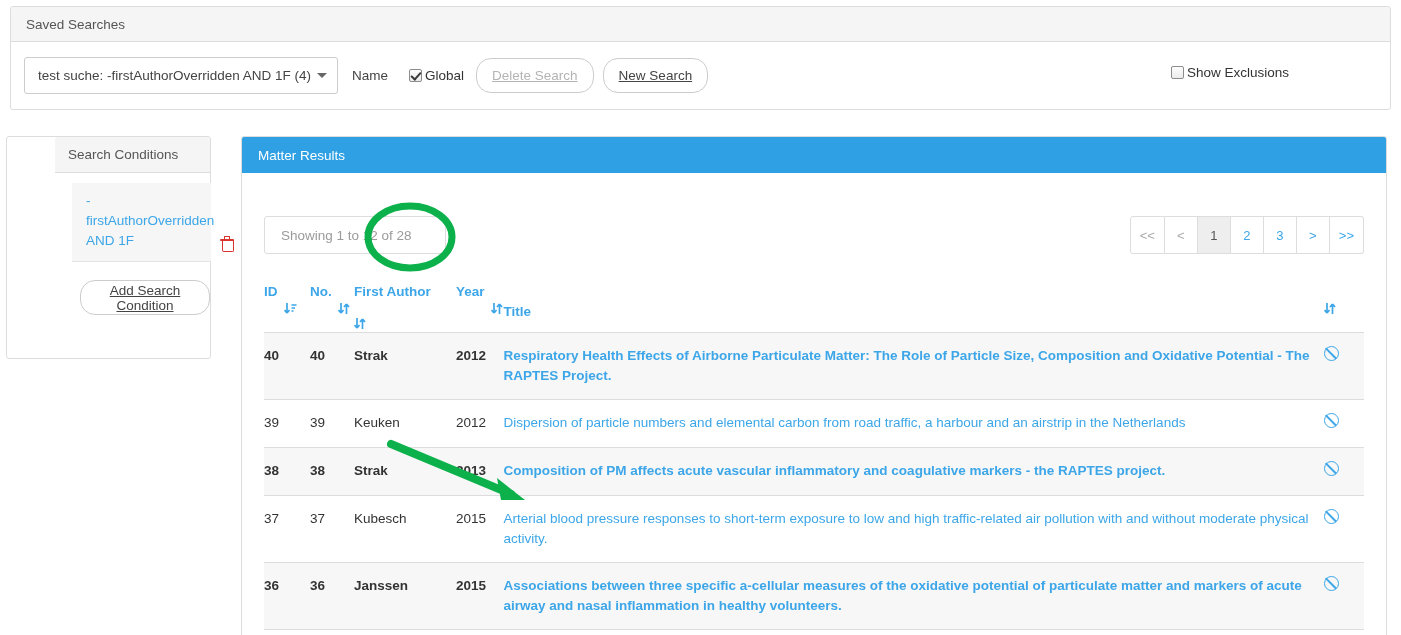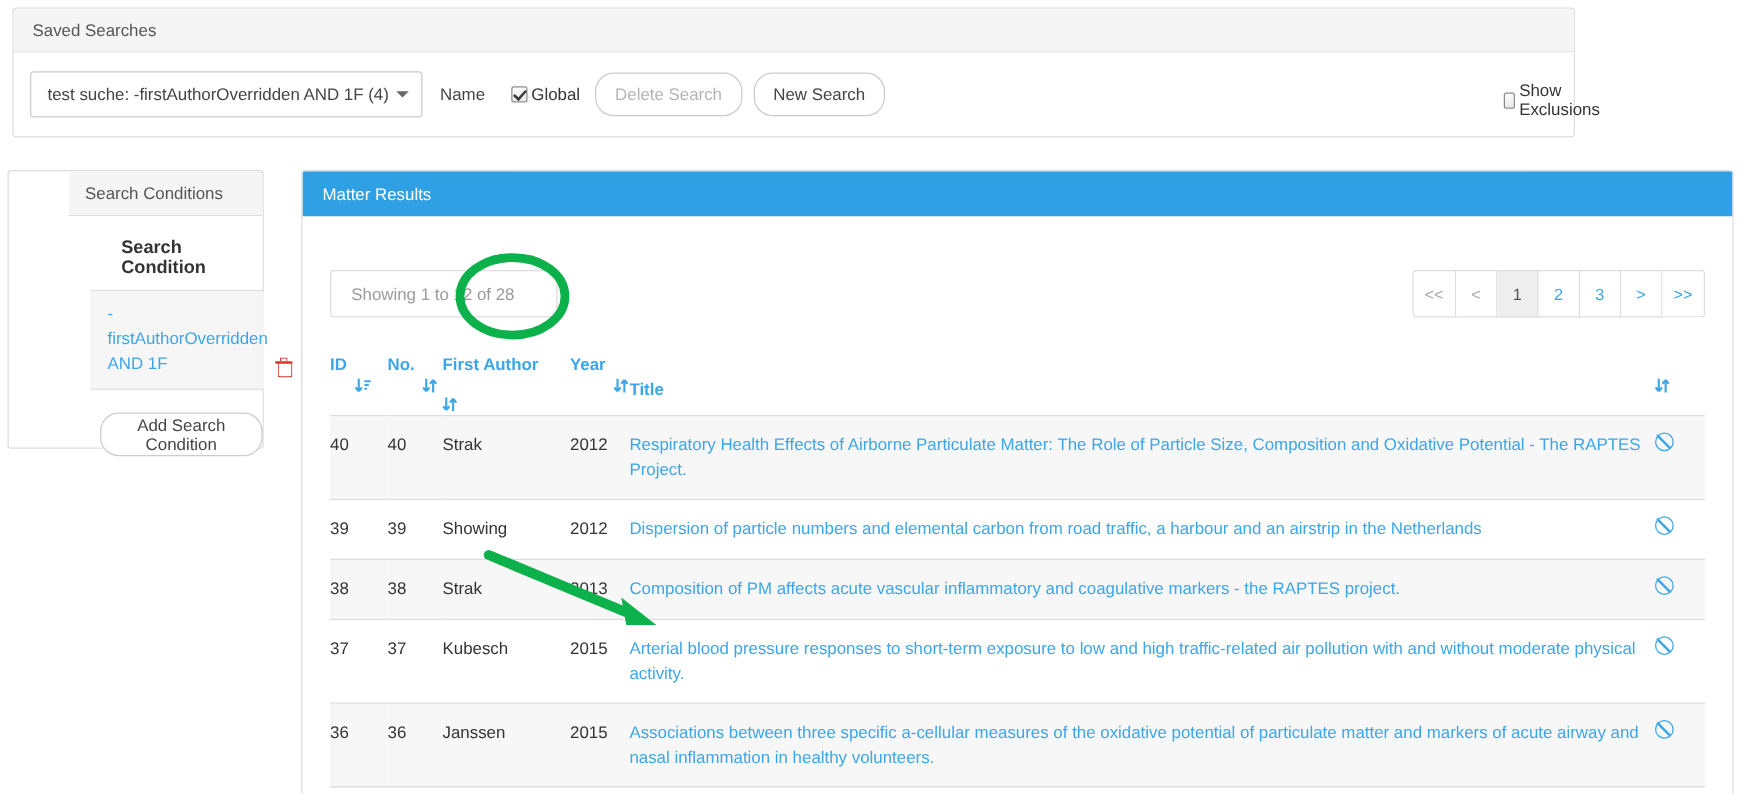--- a/index.html
+++ b/index.html
@@ -10,21 +10,21 @@
     font-family: "Liberation Sans", sans-serif;
     font-size: 13px;
     color: #333333;
     overflow: hidden;
   }
   .page { position: relative; width: 1401px; height: 635px; }
 
   
   .saved-panel {
     position: absolute; left: 10px; top: 6px;
-    width: 1250px; height: 104px;
+    width: 1381px; height: 104px;
     background: #ffffff;
     border: 1px solid #dddddd;
     border-radius: 3px;
   }
   .saved-panel-head {
     height: 35px;
     background: #f5f5f5;
     border-bottom: 1px solid #dddddd;
     border-radius: 3px 3px 0 0;
     display: flex; align-items: center;
@@ -92,29 +92,29 @@
   .chk-lbl { margin-left: 3px; color: #333333; font-size: 13.5px; }
 
   .btn {
     height: 35px;
     border: 1px solid #cccccc; border-radius: 15px;
     background: #ffffff;
     color: #444444; font-size: 13.5px;
     font-family: "Liberation Sans", sans-serif;
     padding: 0 15px;
     cursor: pointer;
-    display: inline-flex; align-items: center; justify-content: center;
+    display: inline-flex; align-items: center; justify-content: center; text-decoration: underline;
   }
   .btn.disabled { color: #b4b4b4; background: #ffffff; cursor: default; }
   .btn-delete { margin-left: 12px; }
   .btn-new { margin-left: 9px; }
 
   .show-excl {
     position: absolute; left: 1160px; top: 23px;
-    display: flex; align-items: center; margin-left: 32px;
+    display: flex; align-items: center;
   }
 
   
   .cond-panel {
     position: absolute; left: 6px; top: 136px;
     width: 205px; height: 223px;
     background: #ffffff;
     border: 1px solid #dddddd;
     border-radius: 3px;
     padding-left: 48px;
@@ -237,21 +237,21 @@
   .col-year { width: 45px; margin-left: 25px; }
   .col-act { width: 40px; }
 
   table.results td {
     padding: 13px 0;
     vertical-align: top;
     font-size: 13.5px; color: #333333;
     border-bottom: 1px solid #dddddd;
     line-height: 20px;
   }
-  tr.alt td { background: #f7f7f7; }
+  tr.alt td { background: #f7f7f7; font-weight: bold; }
   td.t-title { padding-right: 24px; }
   td.t-title a { color: #3ca6e8; text-decoration: none; cursor: pointer; }
   td.t-act { text-align: left; }
   .ban {
     width: 15px; height: 15px; border-radius: 50%;
     border: 1.7px solid #3ca6e8;
     display: inline-block; position: relative;
     cursor: pointer;
   }
   .ban::after {
@@ -301,21 +301,20 @@
       </span>
 
     </div>
   </div>
 
   <div class="cond-panel">
     <div class="cond-head">
       <span>Search Conditions</span>
     </div>
     <div class="cond-body">
-      <div class="cond-title">Search Condition</div>
 
       <div class="cond-item">
         <span class="cond-link">-firstAuthorOverridden AND 1F</span>
         <span class="trash">
             <i></i>
           </span>
       </div>
 
       <button class="btn btn-add">Add Search Condition</button>
     </div>
@@ -415,21 +414,21 @@
             <td class="t-title">
               <a>Respiratory Health Effects of Airborne Particulate Matter: The Role of Particle Size, Composition and Oxidative Potential - The RAPTES Project.</a>
             </td>
             <td class="t-act">
               <span class="ban"></span>
             </td>
           </tr>
           <tr>
             <td>39</td>
             <td>39</td>
-            <td>Showing</td>
+            <td>Keuken</td>
             <td>2012</td>
             <td class="t-title">
               <a>Dispersion of particle numbers and elemental carbon from road traffic, a harbour and an airstrip in the Netherlands</a>
             </td>
             <td class="t-act">
               <span class="ban"></span>
             </td>
           </tr>
           <tr class="alt">
             <td>38</td>

